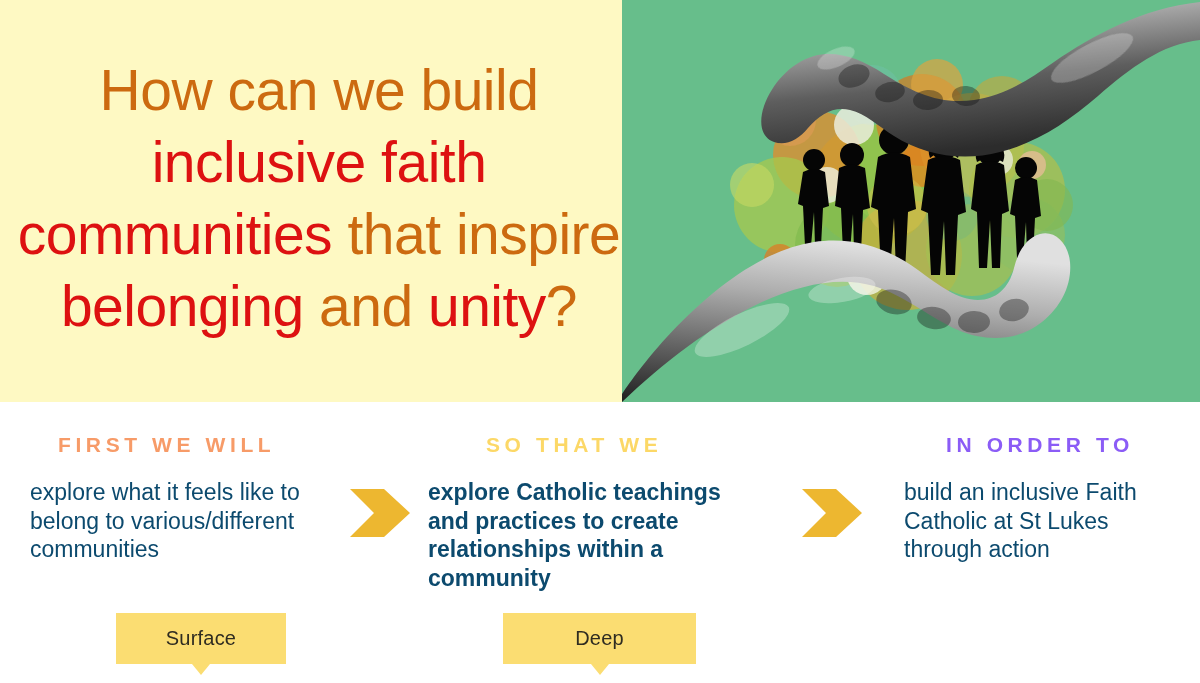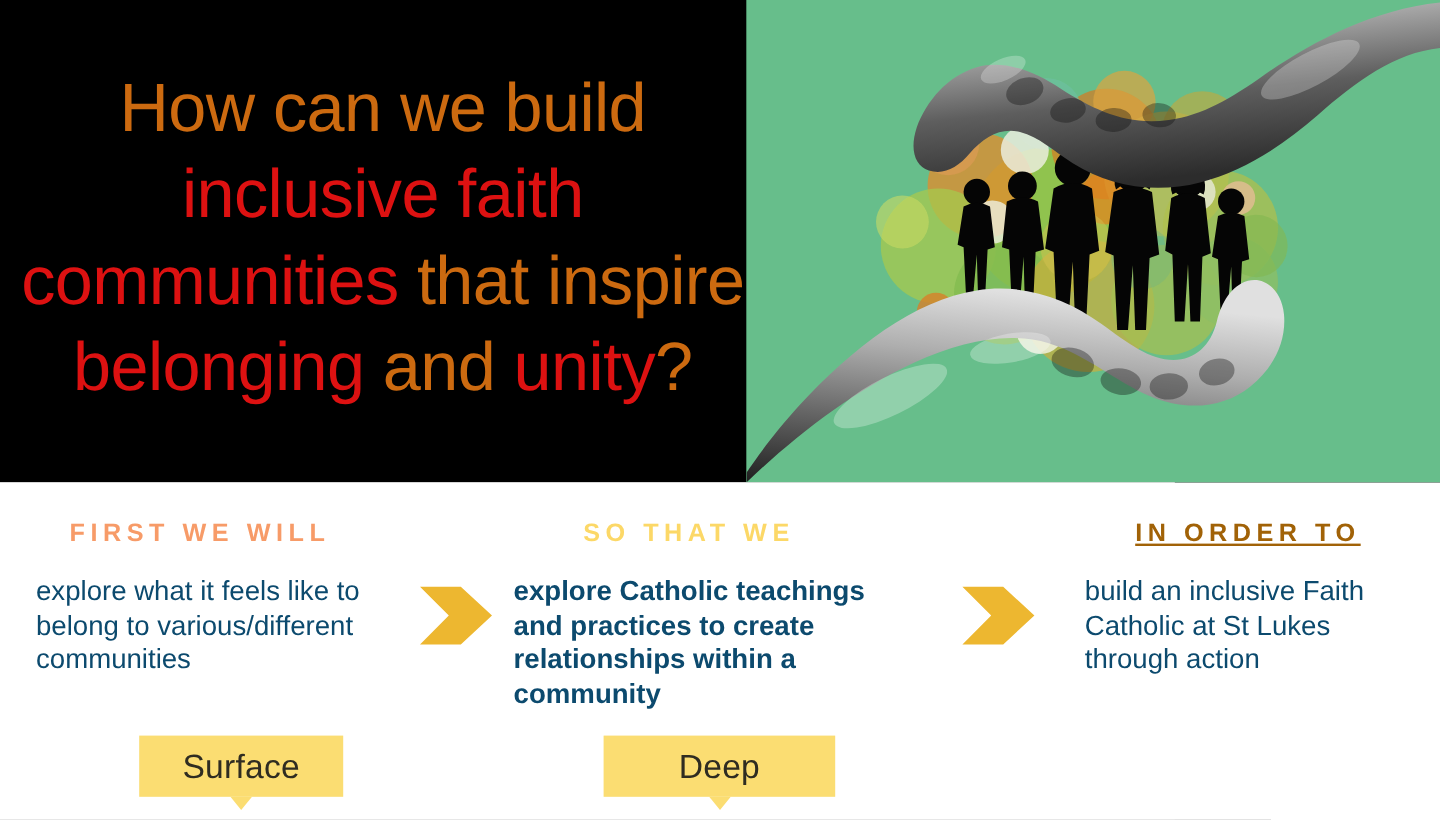--- a/index.html
+++ b/index.html
@@ -17,21 +17,21 @@
     overflow: hidden;
     background: #ffffff;
   }
 
   
   .hero {
     position: absolute;
     left: 0; top: 0;
     width: 1200px;
     height: 402px;
-    background: #000000;
+    background: #fef9c3;
     overflow: hidden;
   }
   .hero-title {
     position: absolute;
     left: 0;
     top: 16px;
     width: 638px;
     text-align: center;
     font-size: 57px;
     line-height: 72px;
@@ -74,21 +74,21 @@
   .eyebrow {
     font-size: 21px;
     font-weight: bold;
     letter-spacing: 4.6px;
     margin: 0;
     padding: 0;
     white-space: nowrap;
   }
   .eyebrow.e1 { color: #f79b68; padding-left: 32px; }
   .eyebrow.e2 { color: #fcd867; padding-left: 62px; }
-  .eyebrow.e3 { color: #a16207; padding-left: 48px; text-decoration: underline; }
+  .eyebrow.e3 { color: #8b5cf6; padding-left: 48px; }
   .eyebrow-wrap { position: absolute; top: 31px; left: 0; }
 
   .body-text {
     position: absolute;
     top: 76px;
     left: 4px;
     font-size: 23px;
     line-height: 28.5px;
     color: #0c4a6e;
     font-weight: 400;
@@ -109,21 +109,21 @@
   
   .callout {
     position: absolute;
     height: 51px;
     background: #fbdd72;
     display: flex;
     align-items: center;
     justify-content: center;
   }
   .callout span {
-    font-size: 28px;
+    font-size: 20px;
     color: #2f2c21;
     font-weight: 400;
     letter-spacing: 0.2px;
   }
   .callout::after {
     content: "";
     position: absolute;
     bottom: -11px;
     left: 50%;
     margin-left: -9px;

